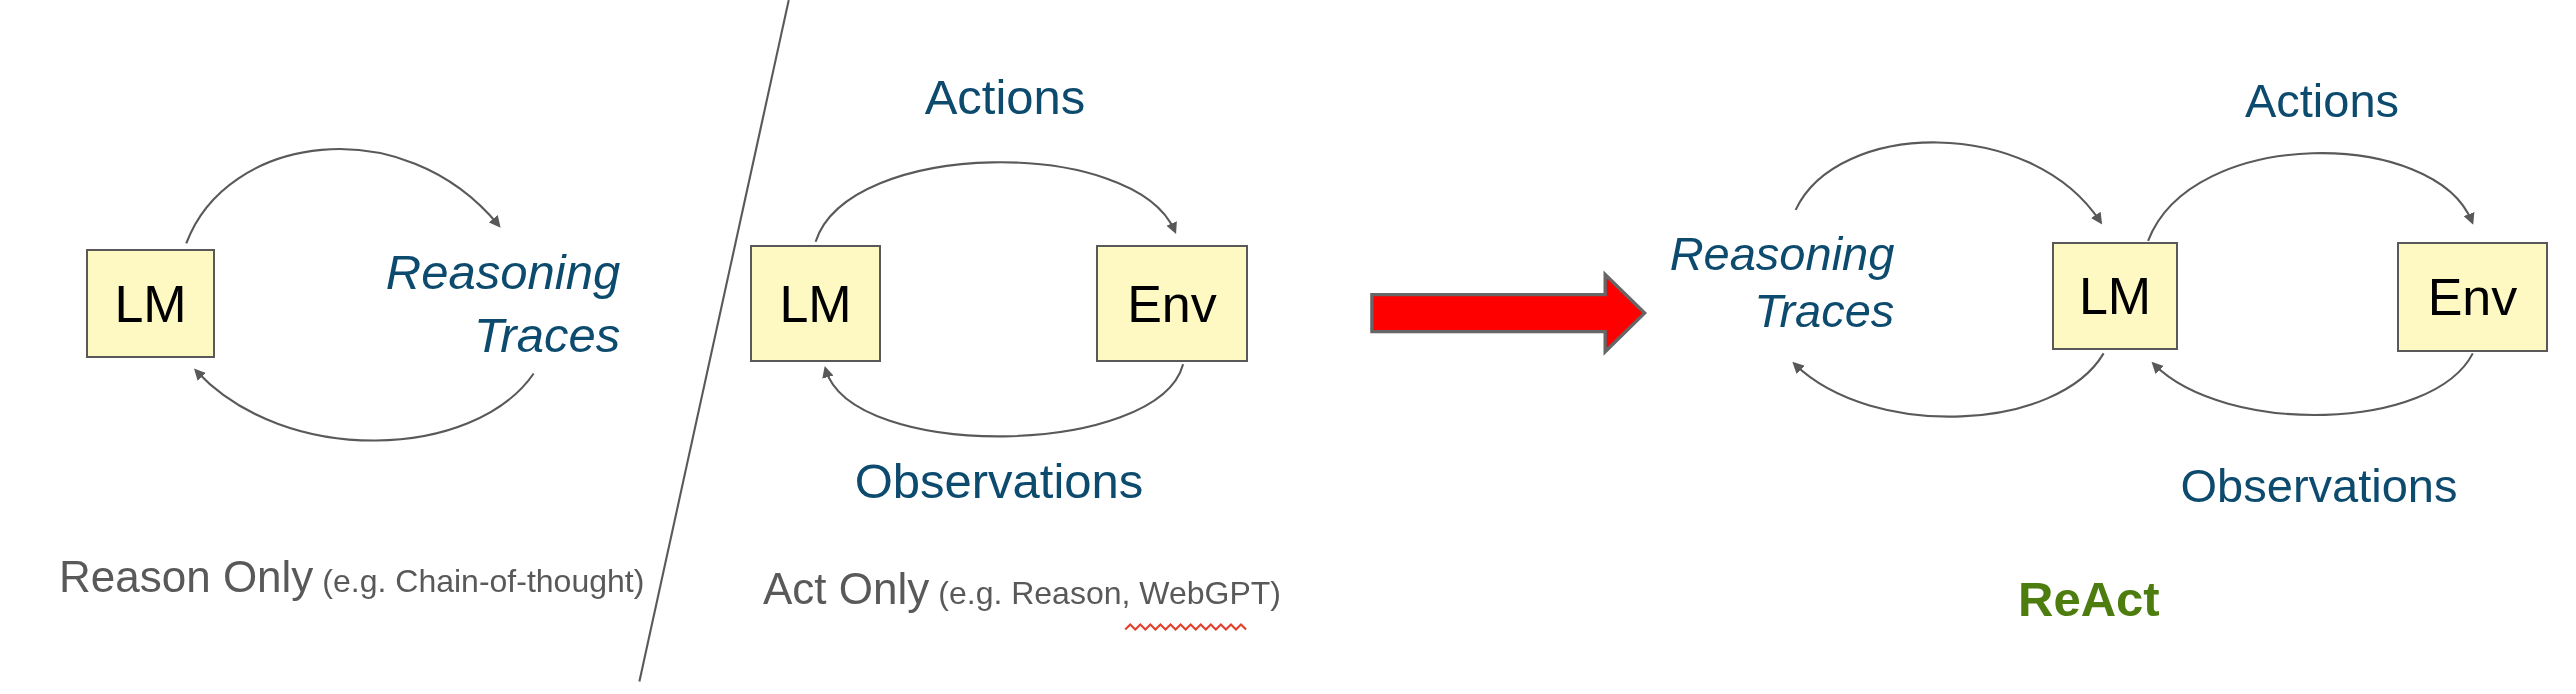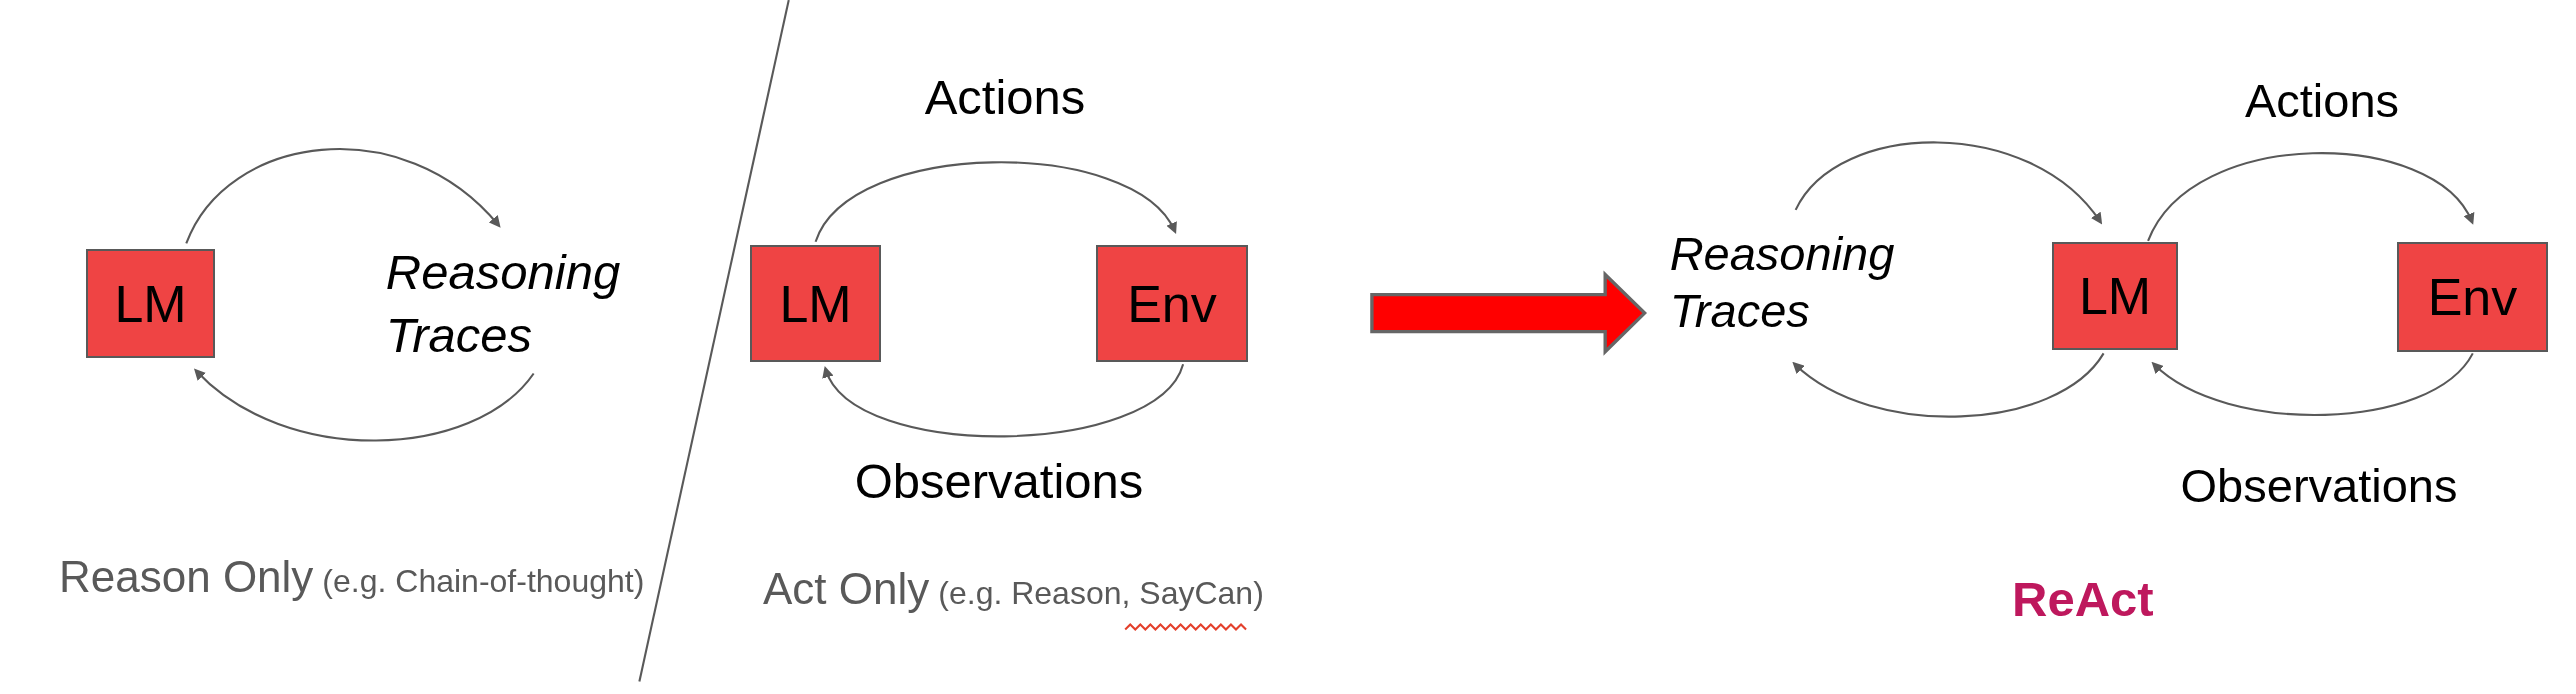--- a/index.html
+++ b/index.html
@@ -14,50 +14,50 @@
     overflow: hidden;
     background: #ffffff;
   }
   .layer-svg {
     position: absolute;
     left: 0; top: 0;
     width: 2576px; height: 695px;
   }
   .node-box {
     position: absolute;
-    background: #ef4444;
+    background: #fef9c3;
     border: 2.5px solid #595959;
     box-sizing: border-box;
     display: flex;
     align-items: center;
     justify-content: center;
     font-size: 52px;
     color: #000000;
     letter-spacing: 0px;
   }
   .diagram-label {
     position: absolute;
-    color: #000000;
+    color: #0c4a6e;
     font-size: 49px;
-    text-align: left;
+    text-align: right;
     white-space: nowrap;
     transform: translateX(-50%);
     line-height: 1.0;
   }
   .diagram-label.two-line { line-height: 63px; font-style: italic; }
   .caption {
     position: absolute;
     display: flex;
     align-items: baseline;
     white-space: nowrap;
     color: #595959;
   }
   .caption .cap-main { font-size: 44px; }
   .caption .cap-note { font-size: 32px; margin-left: 9px; }
-  .caption-react { color: #be185d; font-weight: bold; }
+  .caption-react { color: #4d7c0f; font-weight: bold; margin-left: 6px; }
   .caption-react .cap-main { font-size: 49px; }
   .caption-react .cap-note { font-size: 35px; margin-left: 13.4px; }
   .rp { font-size: 47px; }
   .rp.two-line { line-height: 57px; }
 </style>
 </head>
 <body>
 
 <div class="stage">
 
@@ -107,21 +107,21 @@
   </div>
 
   <div class="node-box" style="left:1096px; top:245px; width:152px; height:117px;">
     <span>Env</span>
   </div>
 
   <div class="diagram-label" style="left:999px; top:457px;">Observations</div>
 
   <div class="caption" style="left:763px; top:564px;">
     <span class="cap-main">Act Only</span>
-    <span class="cap-note"><span>(e.g. Reason,</span> <span>SayCan</span><span>)</span></span>
+    <span class="cap-note"><span>(e.g. Reason,</span> <span>WebGPT</span><span>)</span></span>
   </div>
 
   <div class="diagram-label rp two-line" style="left:1782px; top:225px;">
     <div>Reasoning</div>
     <div>Traces</div>
   </div>
 
   <div class="diagram-label rp" style="left:2322px; top:77px;">Actions</div>
 
   <div class="node-box" style="left:2052px; top:242px; width:126px; height:108px;">

